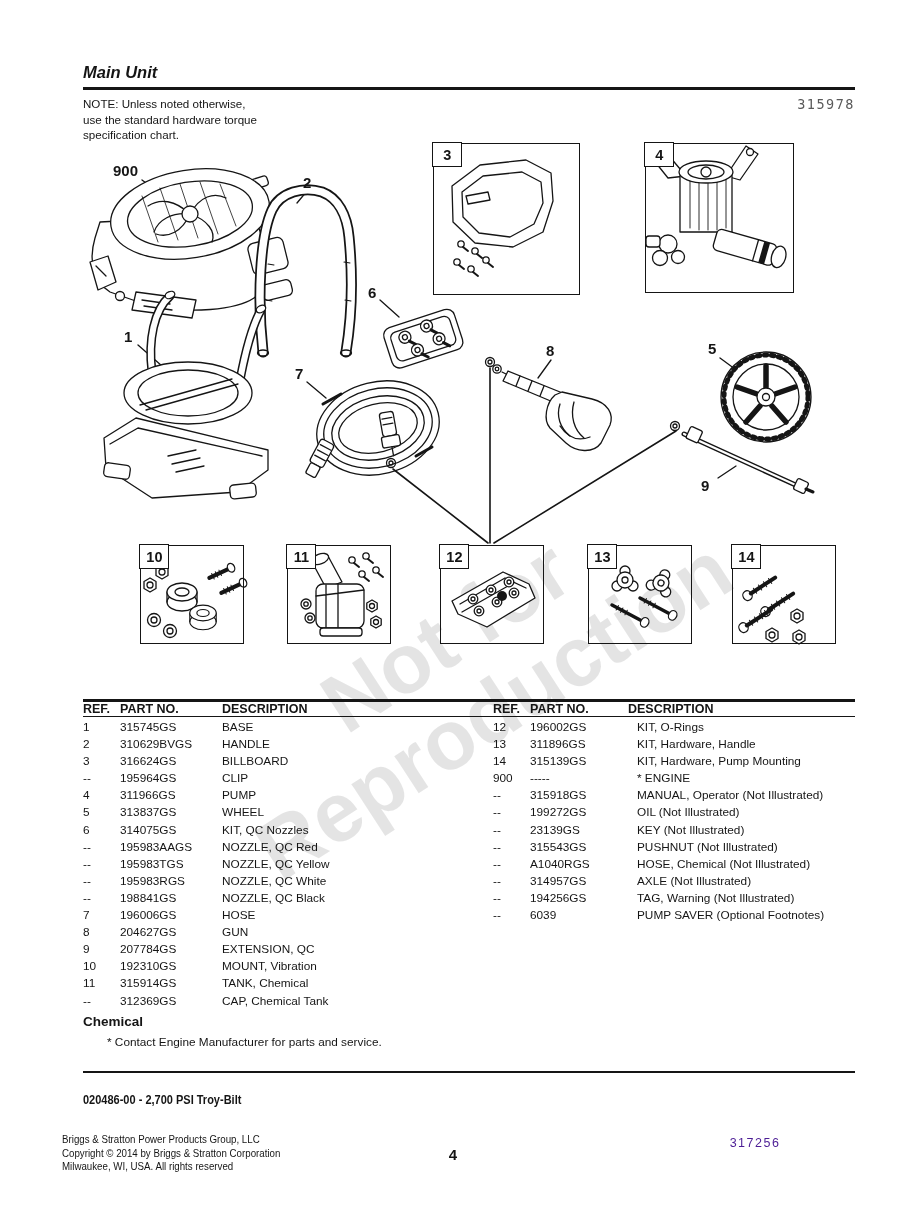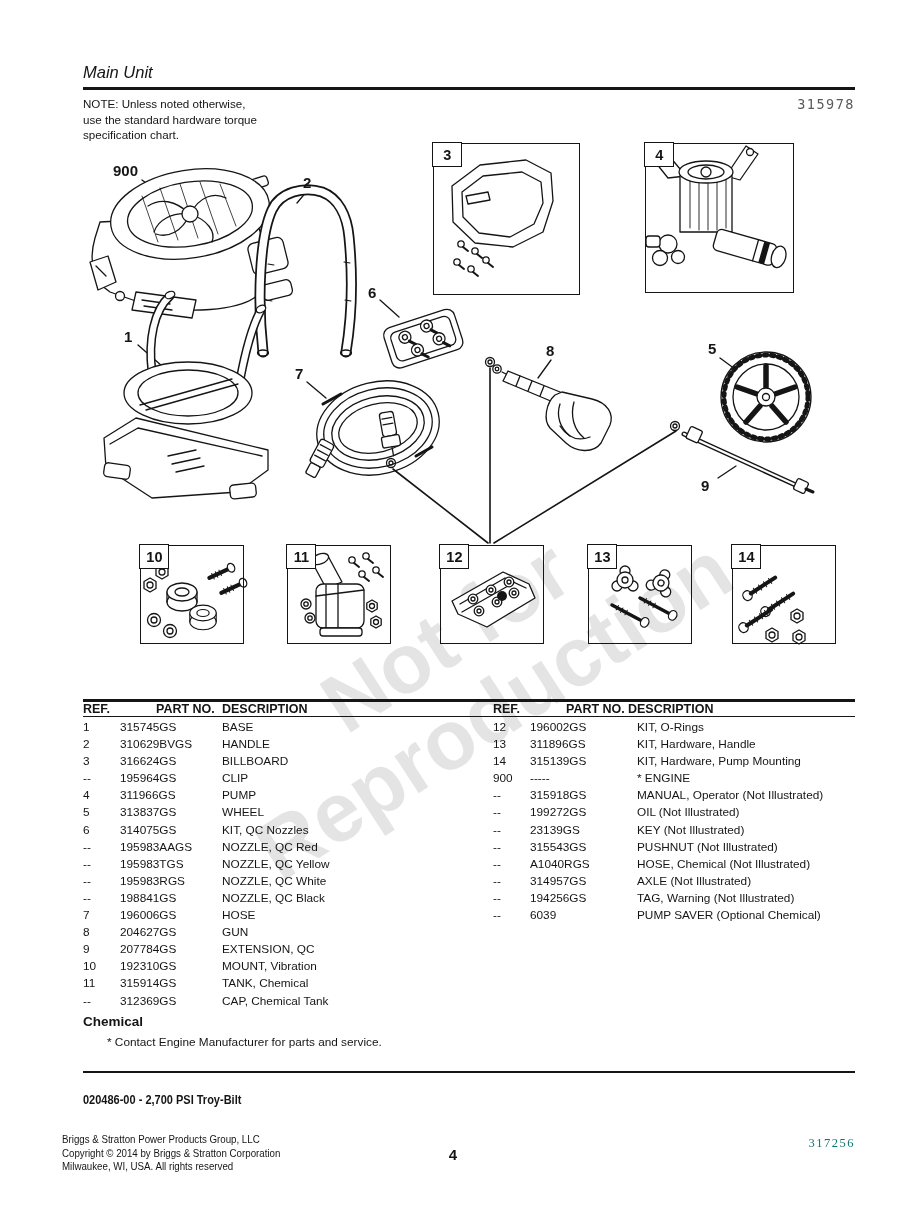--- a/index.html
+++ b/index.html
@@ -1,20 +1,20 @@
 <!DOCTYPE html>
 <html><head>
 <meta charset="utf-8">
 <style>
   html,body{margin:0;padding:0;background:#ffffff;}
   .page{position:relative;width:906px;height:1208px;background:#fff;overflow:hidden;
         font-family:"Liberation Sans",sans-serif;color:#151515;}
 
   
-  .title{position:absolute;left:83px;top:63px;font-size:16.5px;font-weight:normal;font-style:italic;margin:0;}
+  .title{position:absolute;left:83px;top:63px;font-size:16.5px;font-weight:bold;font-style:italic;margin:0;}
   .title-rule{position:absolute;left:83px;top:87px;width:772px;height:3px;background:#151515;}
   .note{position:absolute;left:83px;top:96px;font-size:11.6px;font-weight:normal;line-height:15.5px;}
   .doc-number{position:absolute;left:655px;top:96px;width:200px;text-align:right;
               font-family:"DejaVu Sans Mono",monospace;font-size:13.5px;color:#5a5a5a;letter-spacing:1.5px;}
 
   
   .watermark{position:absolute;left:120px;top:585px;width:700px;text-align:center;
              transform:rotate(-33deg);font-size:84px;font-weight:bold;line-height:1.05;
              color:#000;opacity:0.10;z-index:0;pointer-events:none;}
 
@@ -27,21 +27,21 @@
             background:#fff;display:flex;align-items:center;justify-content:center;
             font-size:14.5px;font-weight:bold;}
 
   
   .t-topline{position:absolute;left:83px;top:699px;width:772px;height:3px;background:#151515;z-index:2;}
   .t-underline{position:absolute;left:83px;top:715.5px;width:772px;height:1.5px;background:#151515;z-index:2;}
   .t-group{position:absolute;top:702px;z-index:2;}
   .t-group.left{left:83px;width:400px;}
   .t-group.right{left:493px;width:362px;}
   .t-h{position:absolute;top:0;font-weight:bold;font-size:12.5px;white-space:nowrap;}
-  .h-ref{left:0;} .h-part{left:37px;margin-left:36px;}
+  .h-ref{left:0;} .h-part{left:37px;}
   .t-group.left  .h-desc{left:139px;}
   .t-group.right .h-desc{left:135px;}
   .t-rows{position:absolute;left:0;top:17px;width:100%;}
   .t-row{position:relative;height:17.1px;font-size:11.8px;line-height:17.1px;white-space:nowrap;}
   .c-ref{position:absolute;left:0;} .c-part{position:absolute;left:37px;}
   .t-group.left  .c-desc{position:absolute;left:139px;}
   .t-group.right .c-desc{position:absolute;left:144px;}
 
   
   .footnotes-h{position:absolute;left:83px;top:1014px;font-size:13.5px;font-weight:bold;z-index:2;}
@@ -49,22 +49,22 @@
   .mfg-rule{position:absolute;left:83px;top:1071px;width:772px;height:2px;background:#151515;z-index:2;}
   .mfg-1{position:absolute;left:83px;top:1077px;font-size:11.8px;font-weight:bold;z-index:2;}
   .mfg-2{position:absolute;left:83px;top:1093px;font-size:12.5px;font-weight:bold;z-index:2;
          transform:scaleX(0.88);transform-origin:0 0;}
 
   
   .footer-lines{position:absolute;left:62px;top:1133px;font-size:10.8px;line-height:13.5px;z-index:2;
                 transform:scaleX(0.9);transform-origin:0 0;}
   .page-num{position:absolute;left:0;top:1146px;width:906px;text-align:center;
             font-size:15px;font-weight:bold;z-index:2;}
-  .footer-doc{position:absolute;left:655px;top:1136px;width:200px;text-align:right;
-              font-family:Liberation Serif, serif;font-size:12.5px;color:#0f766e;letter-spacing:1.5px;z-index:2;}
+  .footer-doc{position:absolute;left:655px;top:1136px;width:200px;text-align:center;
+              font-family:Liberation Sans, sans-serif;font-size:12.5px;color:#4c1d95;letter-spacing:1.5px;z-index:2;}
 </style>
 </head>
 <body>
 
 <div class="page">
 
   <div class="watermark">
     <div>Not for</div>
     <div>Reproduction</div>
   </div>
@@ -604,21 +604,21 @@
 
         <div class="t-row">
           <span class="c-ref">--</span>
           <span class="c-part">194256GS</span>
           <span class="c-desc">TAG, Warning (Not Illustrated)</span>
         </div>
 
         <div class="t-row">
           <span class="c-ref">--</span>
           <span class="c-part">6039</span>
-          <span class="c-desc">PUMP SAVER (Optional Chemical)</span>
+          <span class="c-desc">PUMP SAVER (Optional Footnotes)</span>
         </div>
       </div>
   </div>
 
   <div class="footnotes-h">Chemical</div>
   <div class="footnote-item">* Contact Engine Manufacturer for parts and service.</div>
 
   <div class="mfg-rule"></div>
   <div class="mfg-2">020486-00 - 2,700 PSI Troy-Bilt</div>
 

